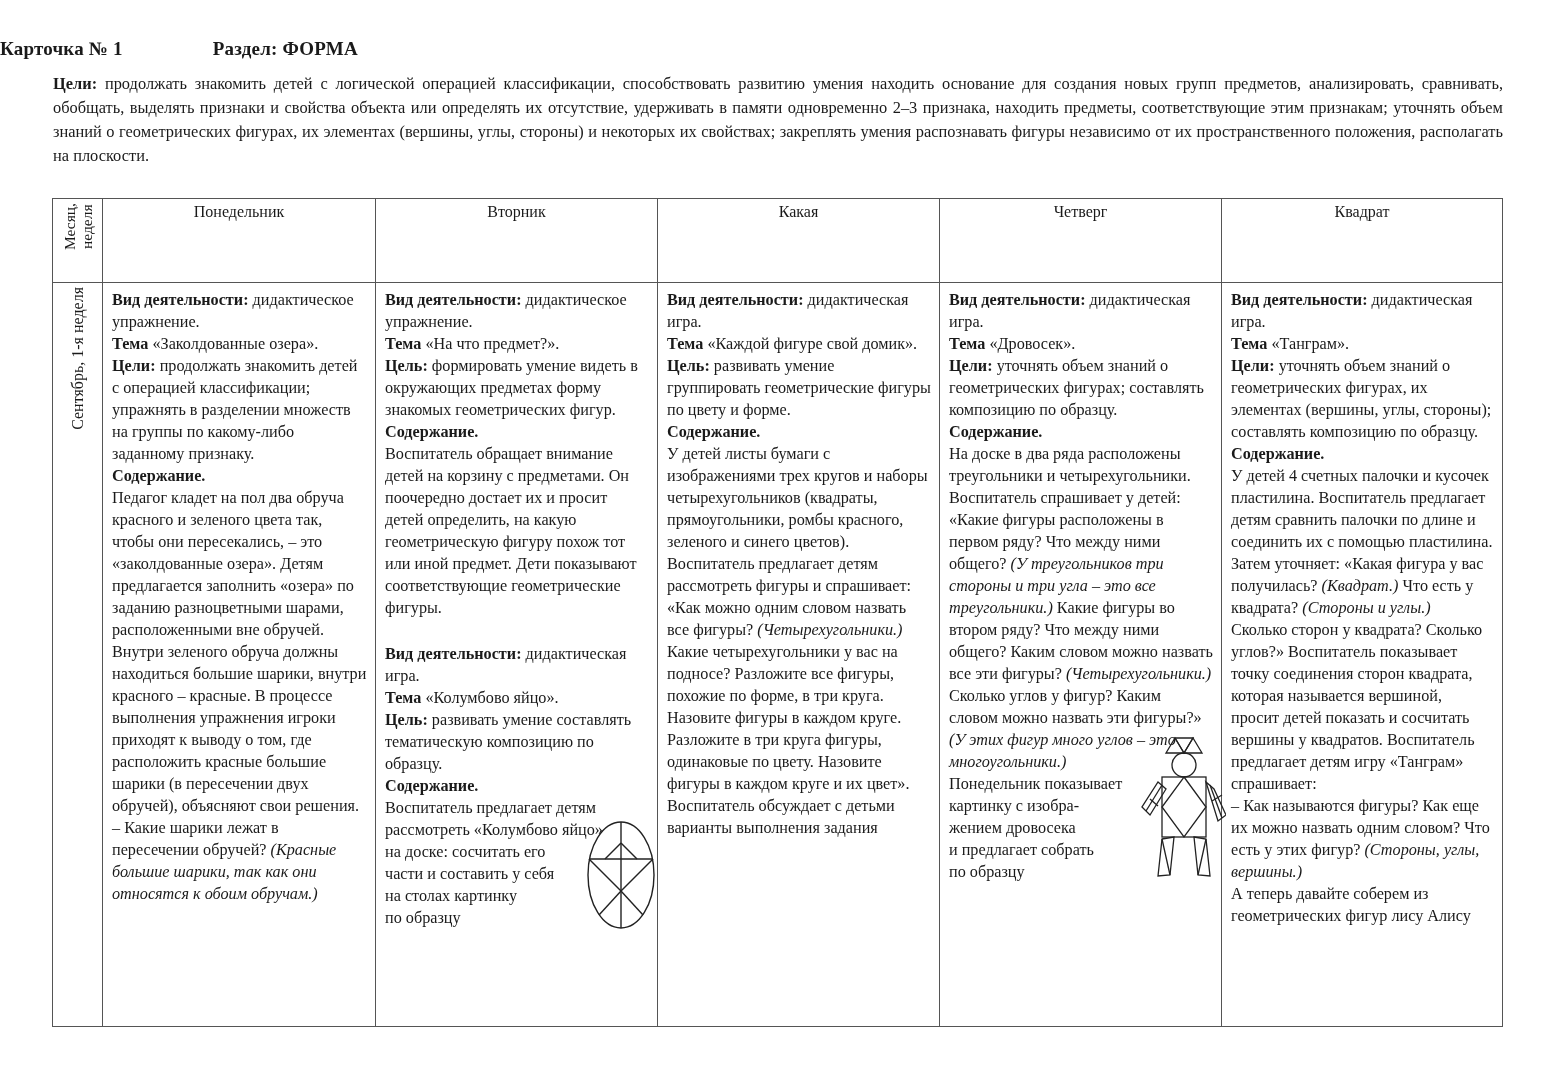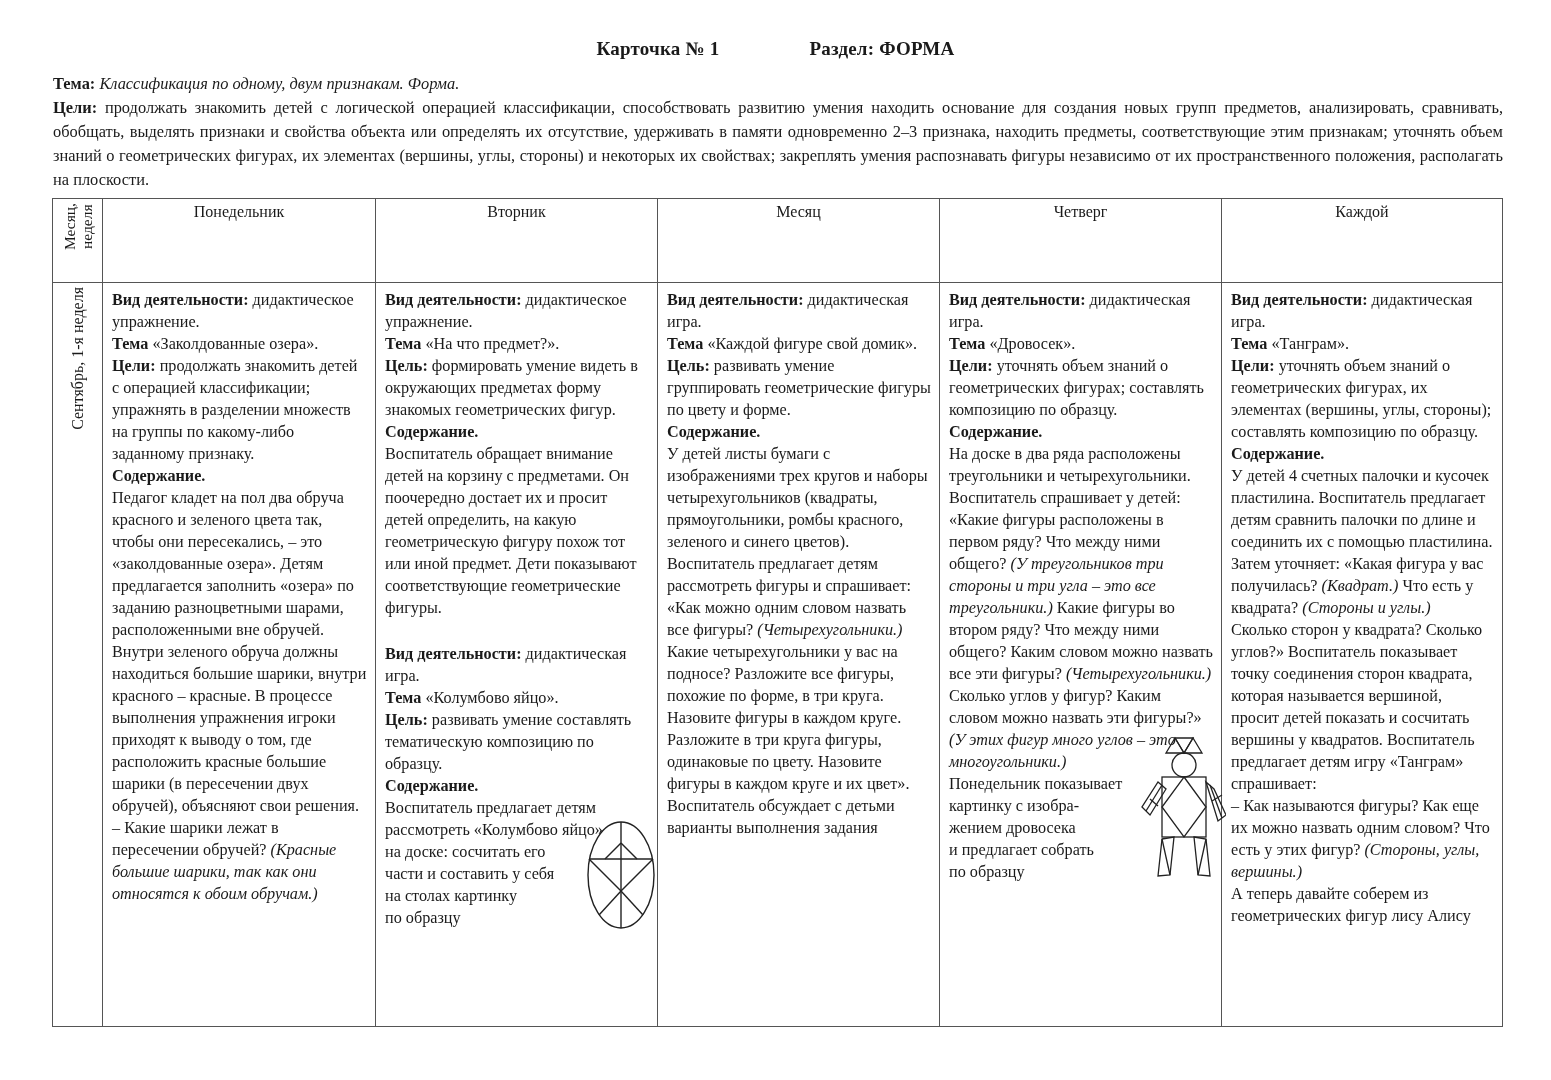--- a/index.html
+++ b/index.html
@@ -3,21 +3,21 @@
 <meta charset="utf-8">
 <style>
   html, body { margin: 0; padding: 0; background: #ffffff; }
   body {
     width: 1551px; height: 1080px; position: relative; overflow: hidden;
     font-family: "Liberation Serif", "DejaVu Serif", serif;
     color: #1a1a1a;
   }
   .title {
     position: absolute; top: 38px; left: 0; width: 1551px;
-    text-align: center; font-size: 19px; font-weight: bold; letter-spacing: 0.2px;
+    text-align: left; font-size: 19px; font-weight: bold; letter-spacing: 0.2px;
   }
   .title .sp { display: inline-block; width: 90px; }
   .intro {
     position: absolute; top: 72px; left: 53px; width: 1450px;
     font-size: 16.4px; line-height: 24px; text-align: justify;
   }
   .intro b { font-weight: bold; }
   .intro i { font-style: italic; }
   table.plan {
     position: absolute; top: 198px; left: 52px;
@@ -50,24 +50,20 @@
   .fig-man { position: absolute; }
 </style>
 </head>
 <body>
 
 <div class="title">
   <span>Карточка № 1</span><span class="sp"></span><span>Раздел: ФОРМА</span>
 </div>
 
 <div class="intro">
-  <div>
-    <b>Тема:</b>
-    <i>Классификация по одному, двум признакам. Форма.</i>
-  </div>
   <div>
     <b>Цели:</b>
     <span>продолжать знакомить детей с логической операцией классификации, способствовать развитию умения находить основание для создания новых групп предметов, анализировать, сравнивать, обобщать, выделять признаки и свойства объекта или определять их отсутствие, удерживать в памяти одновременно 2–3 признака, находить предметы, соответствующие этим признакам; уточнять объем знаний о геометрических фигурах, их элементах (вершины, углы, стороны) и некоторых их свойствах; закреплять умения распознавать фигуры независимо от их пространственного положения, располагать на плоскости.</span>
   </div>
 </div>
 
 <table class="plan">
   <colgroup>
     <col style="width:50px">
     <col style="width:273px">
@@ -77,23 +73,23 @@
     <col style="width:281px">
   </colgroup>
   <tbody>
       <tr>
     <th class="hdr corner">
       <div class="vert">Месяц,
 неделя</div>
     </th>
     <th class="hdr">Понедельник</th>
     <th class="hdr">Вторник</th>
-    <th class="hdr">Месяц</th>
+    <th class="hdr">Какая</th>
     <th class="hdr">Четверг</th>
-    <th class="hdr">Каждой</th>
+    <th class="hdr">Квадрат</th>
   </tr>
   <tr>
     <td class="monthcell">
       <div class="vert">Сентябрь, 1-я неделя</div>
     </td>
 
     <td>
       <div class="cell">
         <p><b>Вид деятельности:</b> <span>дидактическое упражнение.</span></p>
         <p><b>Тема</b> <span>«Заколдованные озера».</span></p>

